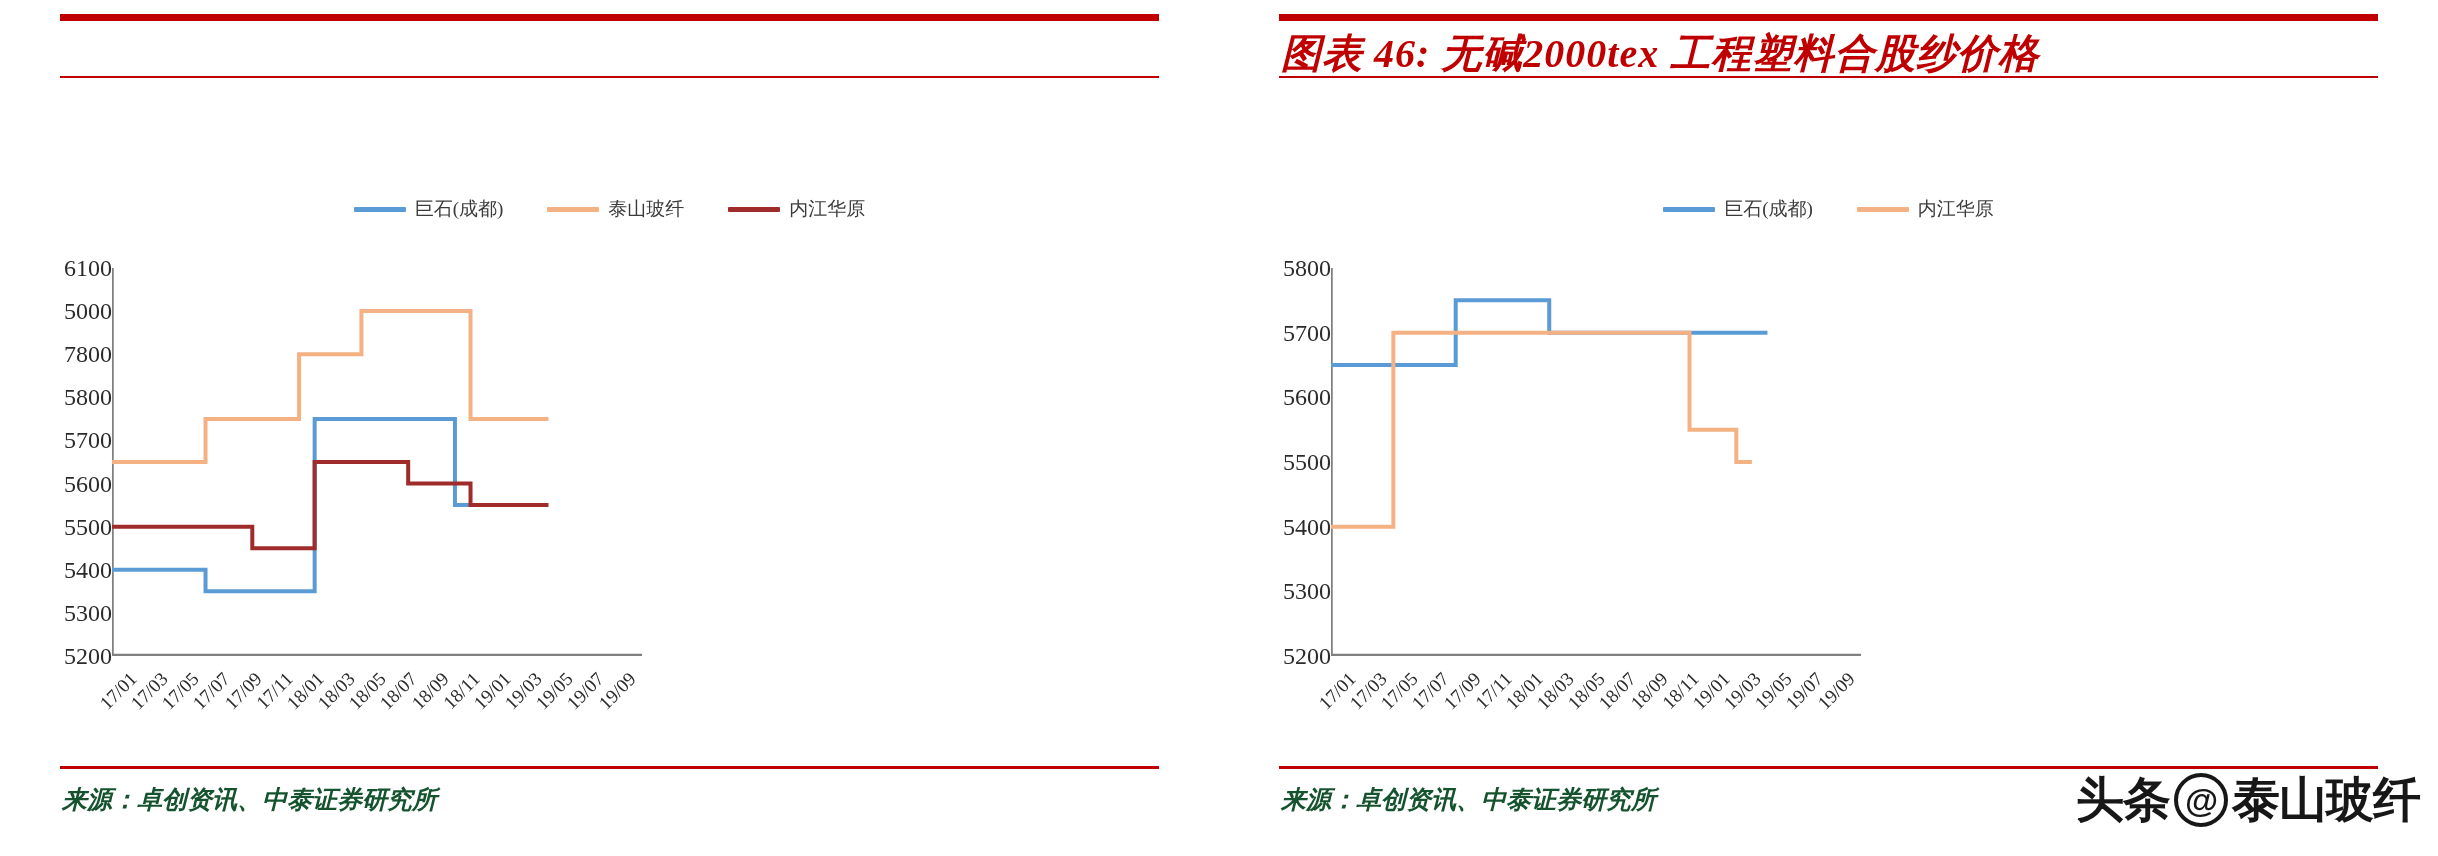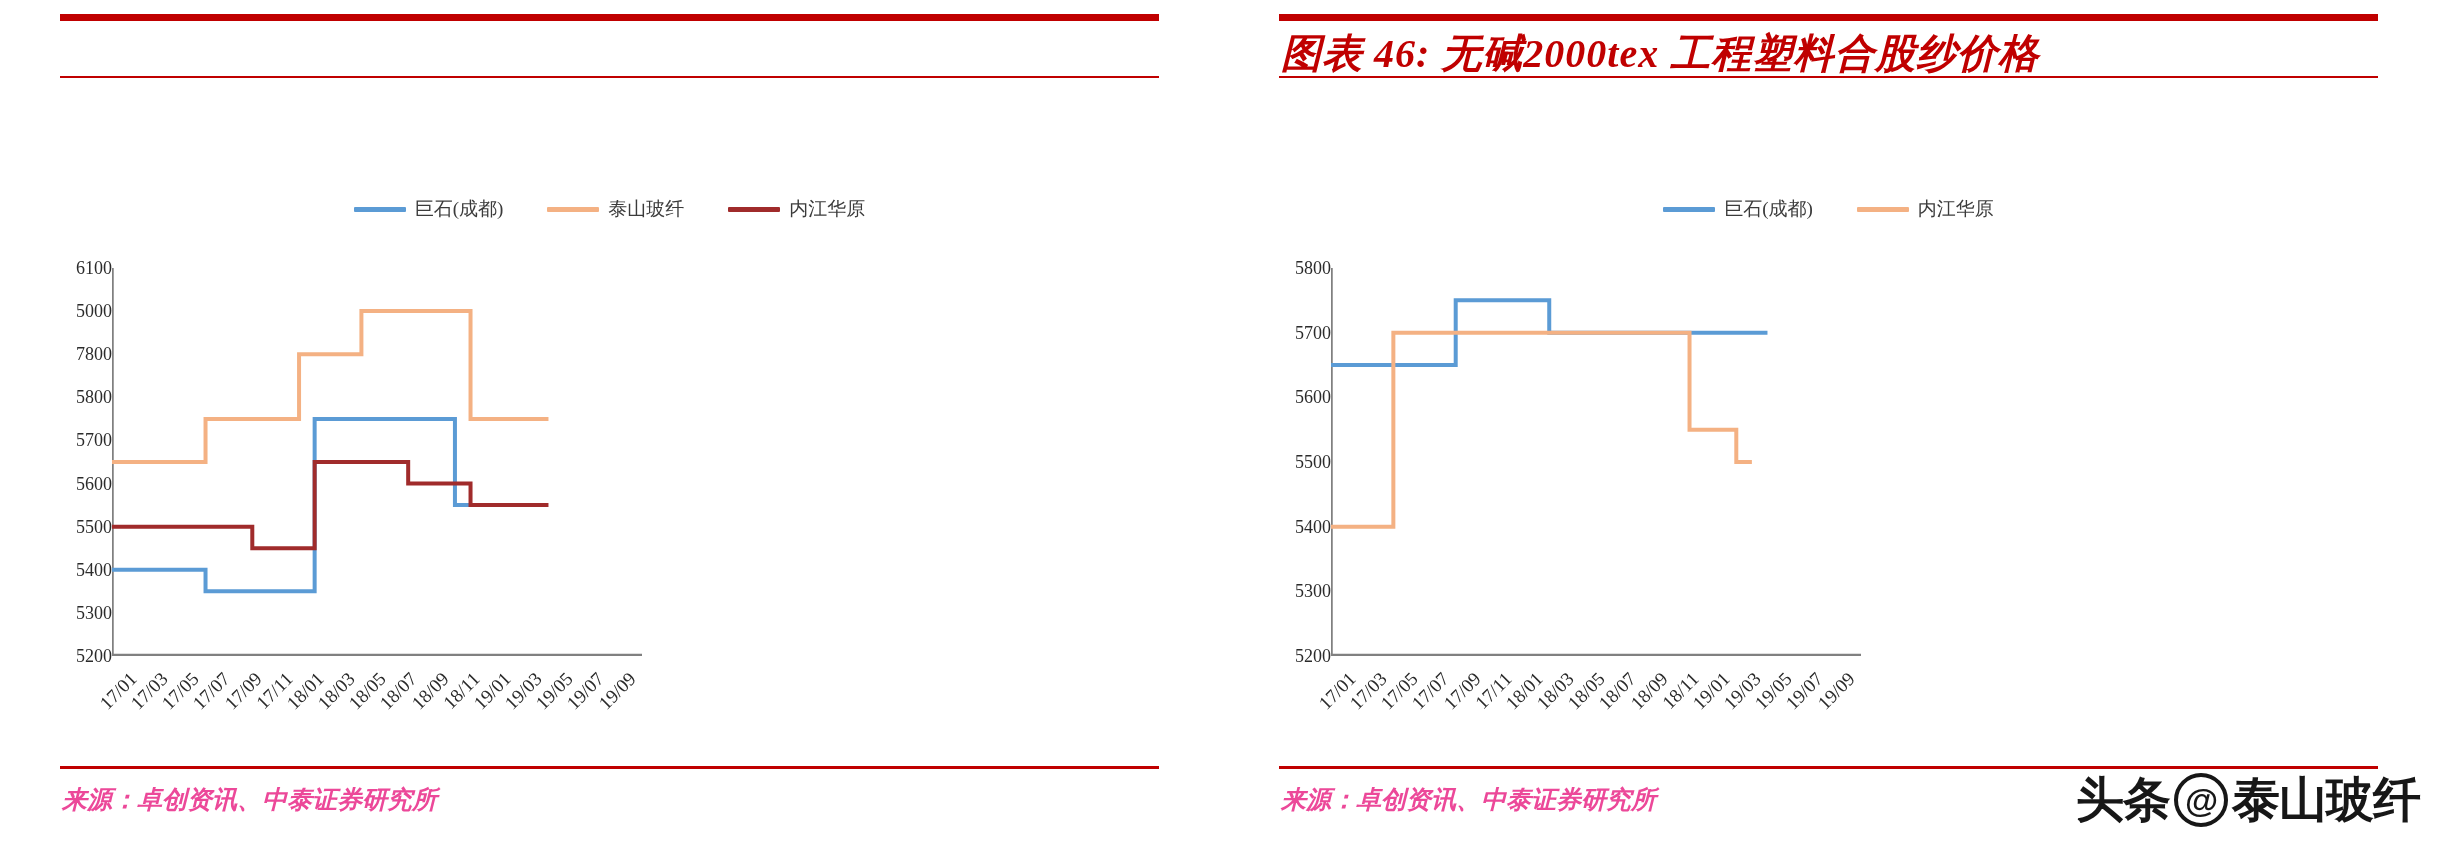--- a/index.html
+++ b/index.html
@@ -30,21 +30,21 @@
     background:#C00000;
   }
   .rule-bottom{
     position:absolute;left:60px;right:60px;bottom:87px;height:3px;
     background:#C00000;
   }
   .source{
     position:absolute;left:62px;bottom:40px;
     font-family:"Liberation Serif", serif;
     font-size:25px;font-weight:bold;font-style:italic;
-    color:#ec4899;white-space:nowrap;
+    color:#14532d;white-space:nowrap;
   }
 
   .chart-title{
     position:absolute;top:86px;left:0;width:1219px;
     text-align:center;
     font-family:"Liberation Serif", serif;
     font-size:22px;font-weight:bold;color:#1a1a1a;
     white-space:nowrap;
   }
 
@@ -56,21 +56,21 @@
   .legend-item{display:flex;align-items:center;gap:9px;white-space:nowrap;}
   .legend-swatch{display:block;width:52px;height:5px;border-radius:1px;}
 
   .plot{position:absolute;}
   .plot svg{display:block;}
 
   .ylabels{position:absolute;}
   .ylab{
     position:absolute;right:0;
     transform:translateY(-50%);
-    font-size:18px;color:#2b2b2b;
+    font-size:24px;color:#2b2b2b;
     font-family:"Liberation Serif", serif;
     white-space:nowrap;
   }
   .xlabels{position:absolute;}
   .xlab{
     position:absolute;top:0;
     font-size:19px;color:#2b2b2b;
     font-family:"Liberation Serif", serif;
     white-space:nowrap;
     transform-origin:right top;

